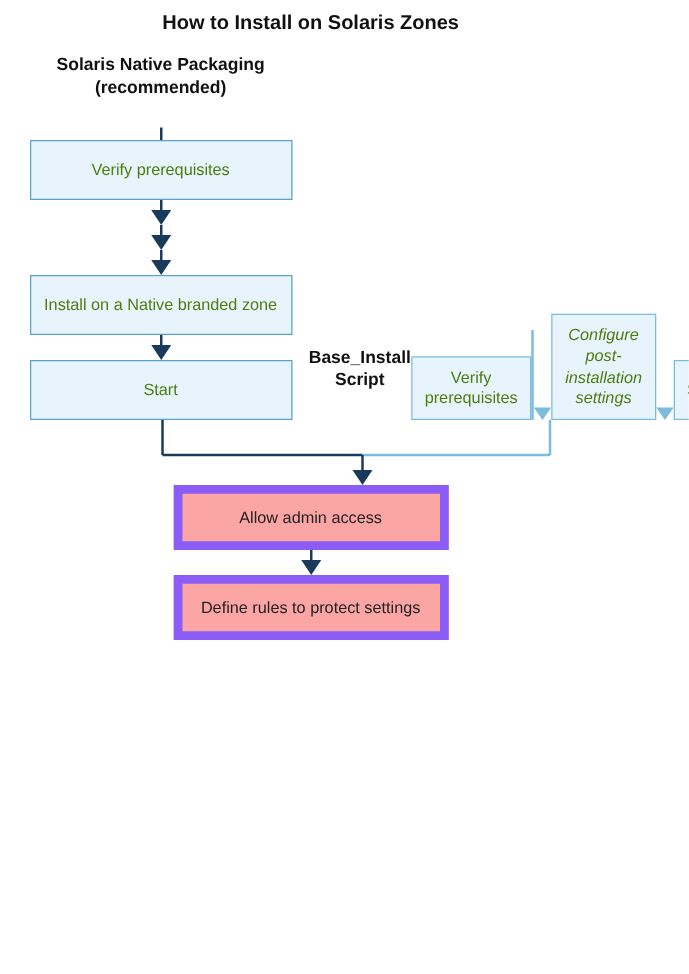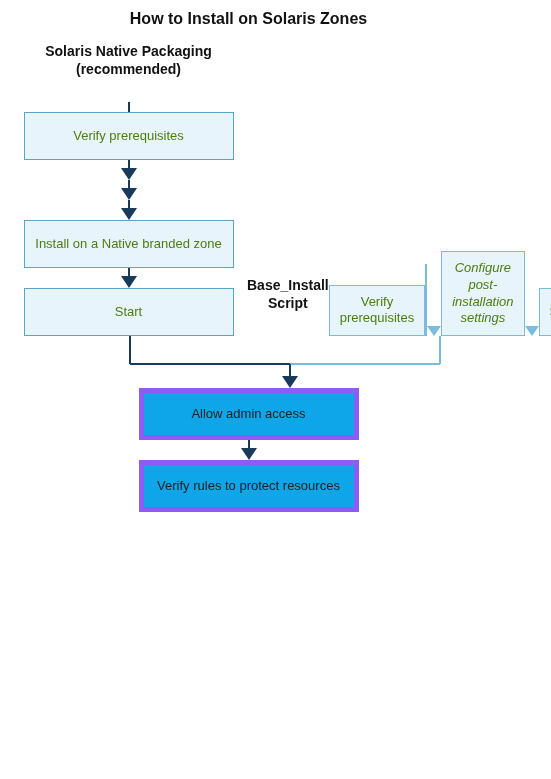--- a/index.html
+++ b/index.html
@@ -41,22 +41,22 @@
       display: flex;
       align-items: center;
       justify-content: center;
       text-align: center;
       padding: 8px 10px;
       font-size: 13px;
       line-height: 1.3;
       color: #4d7c0f;
     }
     .flow-box-dark {
-      border: 5px solid #8b5cf6;
-      background: #0ea5e9;
+      border: 7px solid #8b5cf6;
+      background: #fca5a5;
       width: 220px;
       min-height: 52px;
       display: flex;
       align-items: center;
       justify-content: center;
       text-align: center;
       padding: 10px 12px;
       font-size: 13px;
       line-height: 1.3;
       color: #222;
@@ -173,15 +173,15 @@
       <polygon points="272,40 288,40 280,52" fill="#1a3a5c"></polygon>
     </svg>
   </div>
 
   <div class="shared-section">
 
     <div class="flow-box-dark">Allow admin access</div>
     <div class="line-dark" style="height:8px; width:2px;"></div>
     <div class="arrow-down-dark"></div>
 
-    <div class="flow-box-dark">Verify rules to protect resources</div>
+    <div class="flow-box-dark">Define rules to protect settings</div>
   </div>
 </div>
 
 </body></html>

